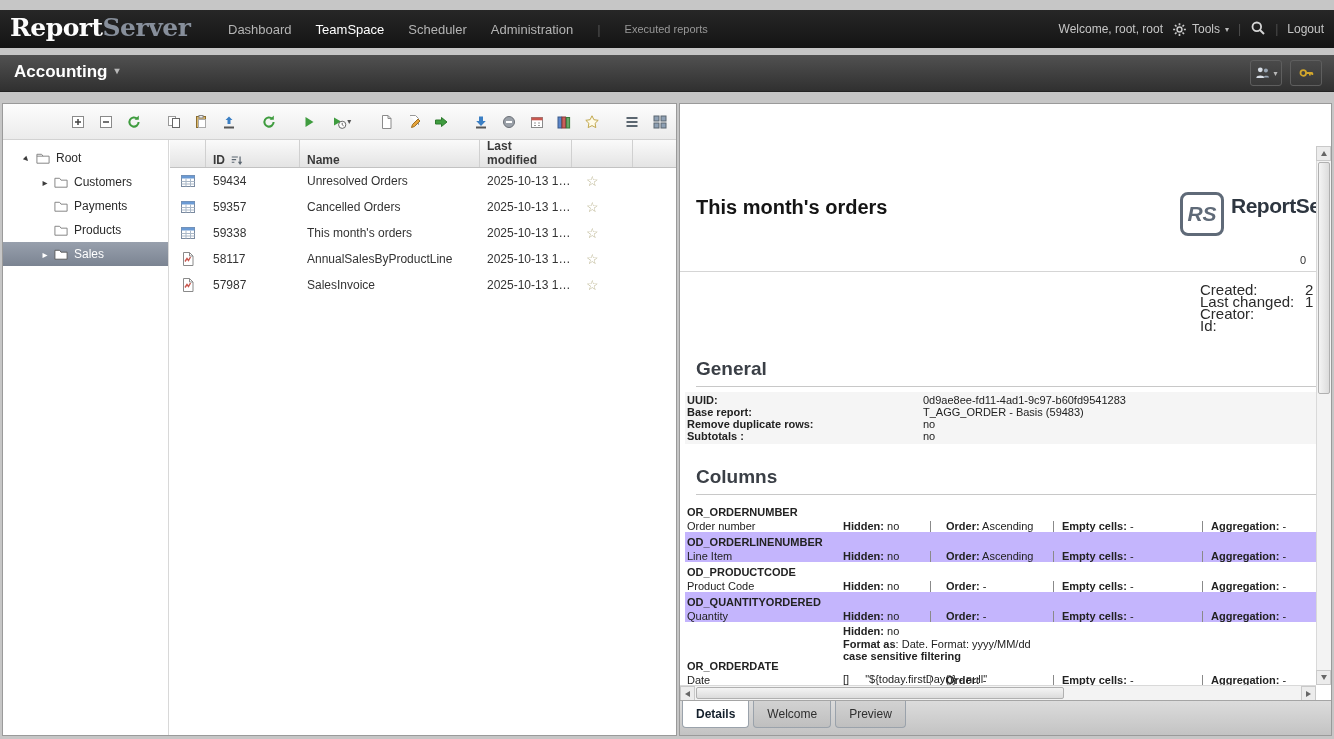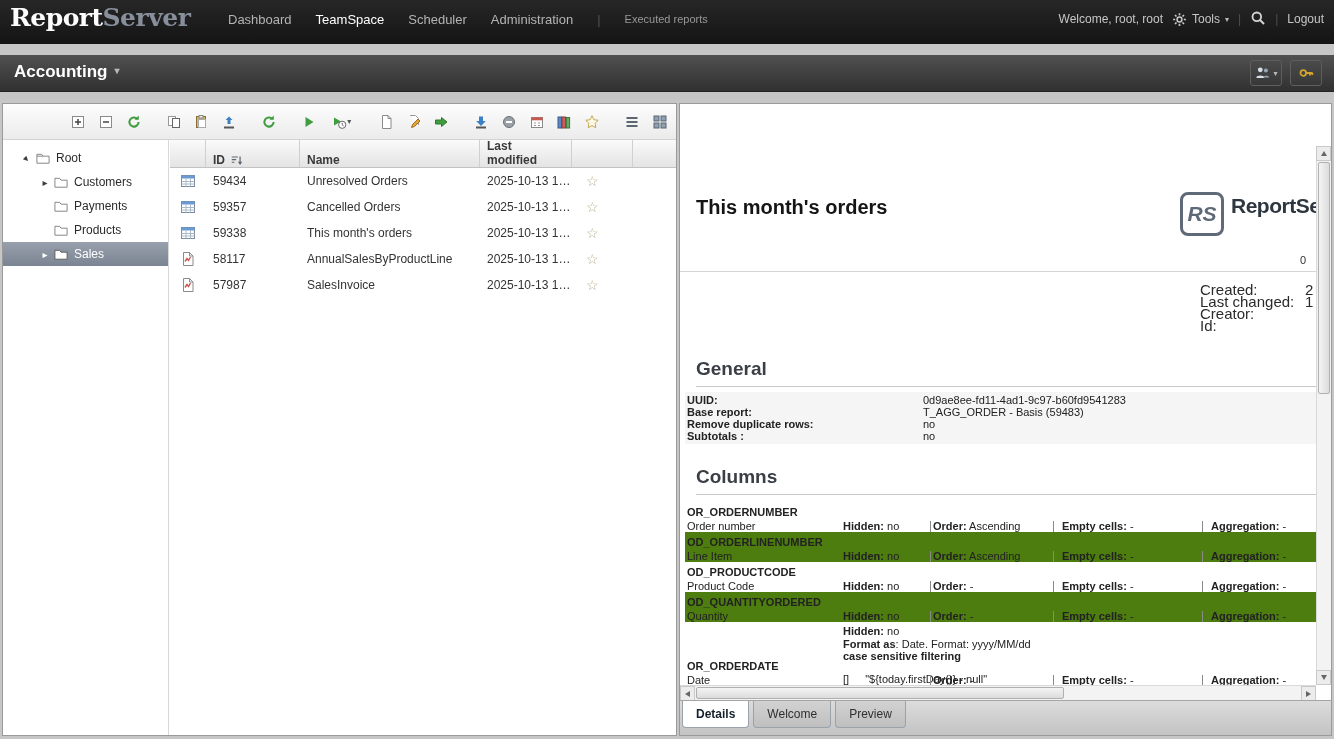--- a/index.html
+++ b/index.html
@@ -3,21 +3,21 @@
 <meta charset="utf-8">
 <style>
 *{margin:0;padding:0;box-sizing:border-box}
 html,body{width:1334px;height:739px}
 body{font-family:"Liberation Sans",sans-serif;background:#c6c6c6;overflow:hidden}
 a{text-decoration:none;cursor:pointer}
 button{cursor:pointer}
 #app{position:relative;width:1334px;height:739px}
 
 
-.topbar{position:absolute;left:0;top:0;width:100%;height:44px;background:linear-gradient(#272727,#141414)}
+.topbar{position:absolute;left:0;top:10px;width:100%;height:38px;background:linear-gradient(#272727,#141414)}
 .logo{position:absolute;left:10px;top:3px;font-size:25px;font-weight:bold;letter-spacing:-.5px;font-family:"DejaVu Serif","Liberation Serif",serif}
 .logo .p1{color:#fdfdfd}
 .logo .p2{color:#878f9b}
 .nav{position:absolute;left:228px;top:0;height:38px;display:flex;align-items:center;gap:24px;font-size:13px}
 .nav-item{color:#b4b4b4}
 .nav-item.active{color:#fff}
 .nav-sep{color:#525252}
 .nav-item.executed{font-size:11px;color:#989898}
 .top-right{position:absolute;right:10px;top:0;height:38px;display:flex;align-items:center;gap:9px;font-size:12px;color:#c6c6c6}
 .tools{display:flex;align-items:center;gap:5px;color:#c6c6c6}
@@ -71,27 +71,27 @@
 .corner-row{position:absolute;left:0;top:108px;width:636px;height:18px;border-bottom:1px solid #d5d5d5;text-align:right;padding-right:10px;font-size:11px;color:#333}
 .rep-meta{position:absolute;left:520px;top:138px;font-size:15px;line-height:12px;color:#2b2b2b;white-space:nowrap}
 .meta-label{display:inline-block;width:105px}
 .sec-head{position:absolute;left:16px;right:0;font-size:19px;font-weight:bold;color:#3a3f46;border-bottom:1px solid #c8c8c8;padding-bottom:6px}
 .gen-head{top:212px}
 .cols-head{top:320px}
 .gen-rows{position:absolute;left:5px;right:0;top:246px;background:#f5f5f5;padding:2px 0;font-size:11px;line-height:12px}
 .gen-label{display:inline-block;width:238px;font-weight:bold;padding-left:2px}
 .coltable{position:absolute;left:5px;right:0;top:356px;font-size:11px;line-height:11.5px}
 .colrow{display:flex;align-items:flex-end;min-height:30px;padding-top:4px}
-.colrow.alt{background:#4d7c0f}
+.colrow.alt{background:#c4b5fd}
 .c-name{width:158px;padding-left:2px}
 .c-name .nm{font-weight:bold}
 .c-name .ds{margin-top:2px}
 .c-hid{width:87px}
 .c-hid .line{white-space:nowrap;margin-bottom:1px}
-.c-ord{width:123px;position:relative;padding-left:3px}
+.c-ord{width:123px;position:relative;padding-left:16px}
 .c-emp{width:149px;position:relative;padding-left:9px}
 .c-agg{flex:1;position:relative;padding-left:9px}
 .tick::before{content:"";position:absolute;left:0;top:0;width:1px;height:11px;background:#8a8a8a}
 .bl{font-weight:bold}
 .filter-line{margin-top:11px;white-space:nowrap}
 .filter-line .fv{margin-left:16px}
 
 
 .vscroll{position:absolute;right:0;top:42px;width:15px;height:539px;background:#f3f3f3;border-left:1px solid #d9d9d9}
 .hscroll{position:absolute;left:0;top:581px;width:636px;height:15px;background:#f3f3f3;border-top:1px solid #d9d9d9}

